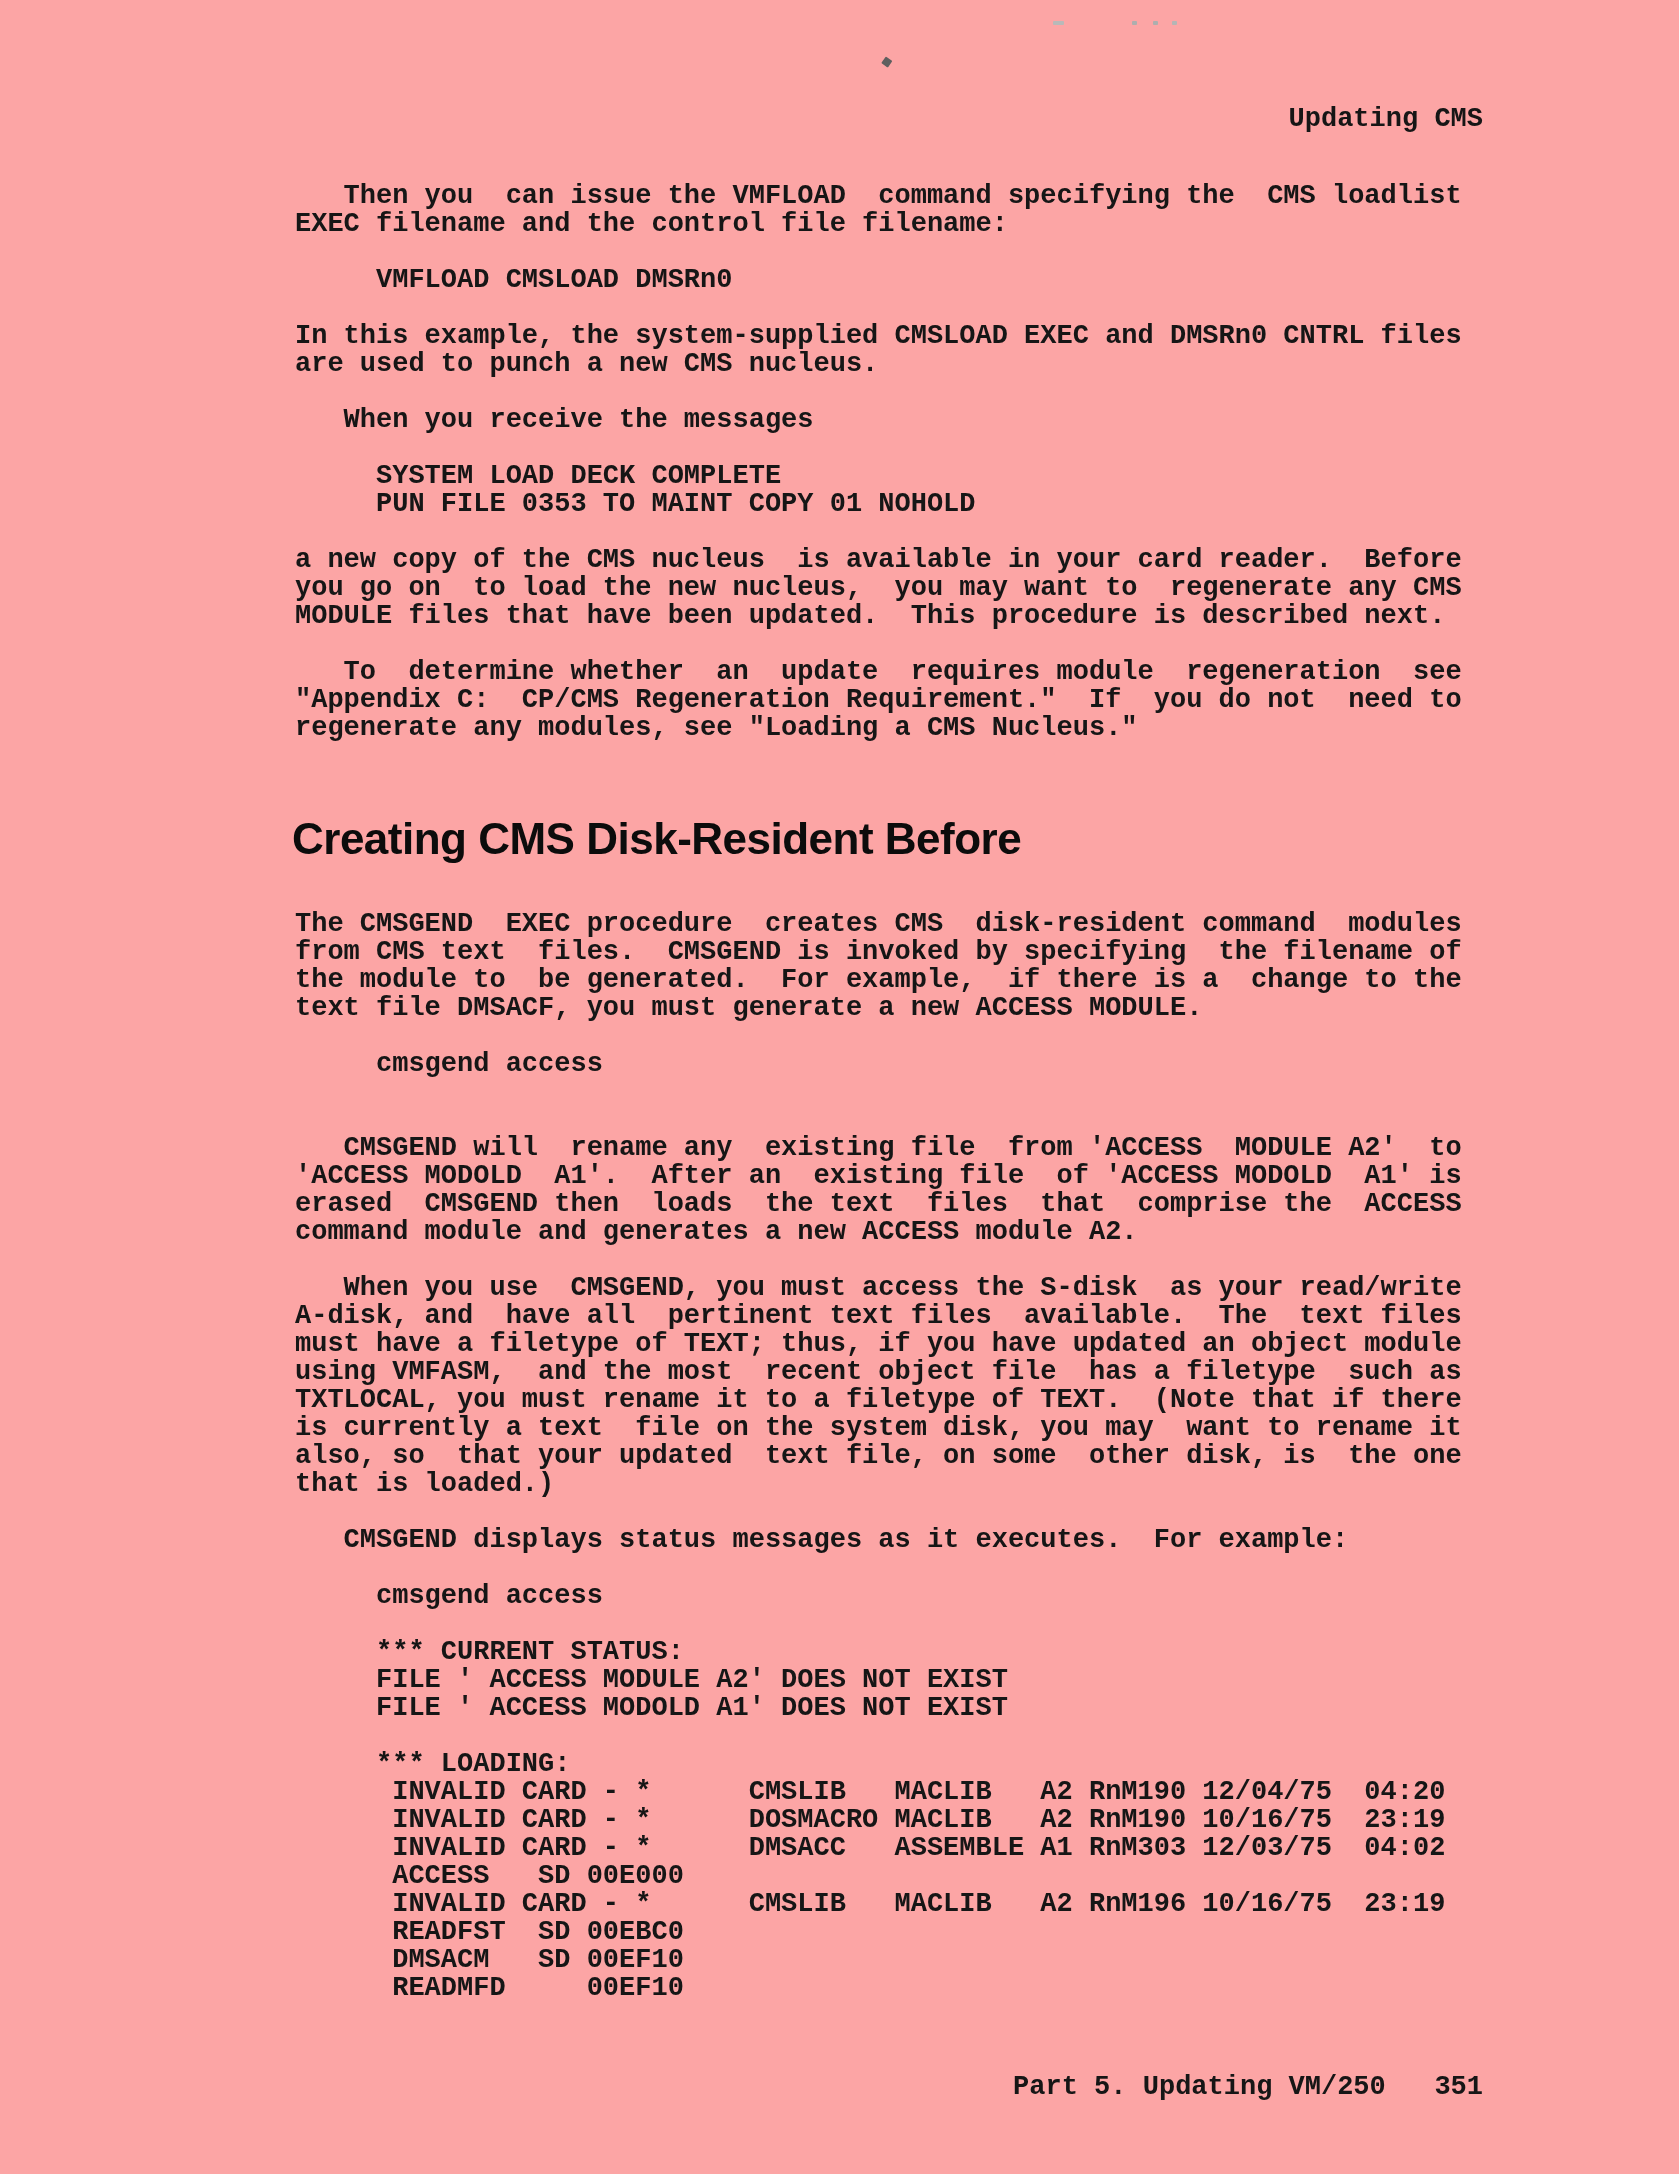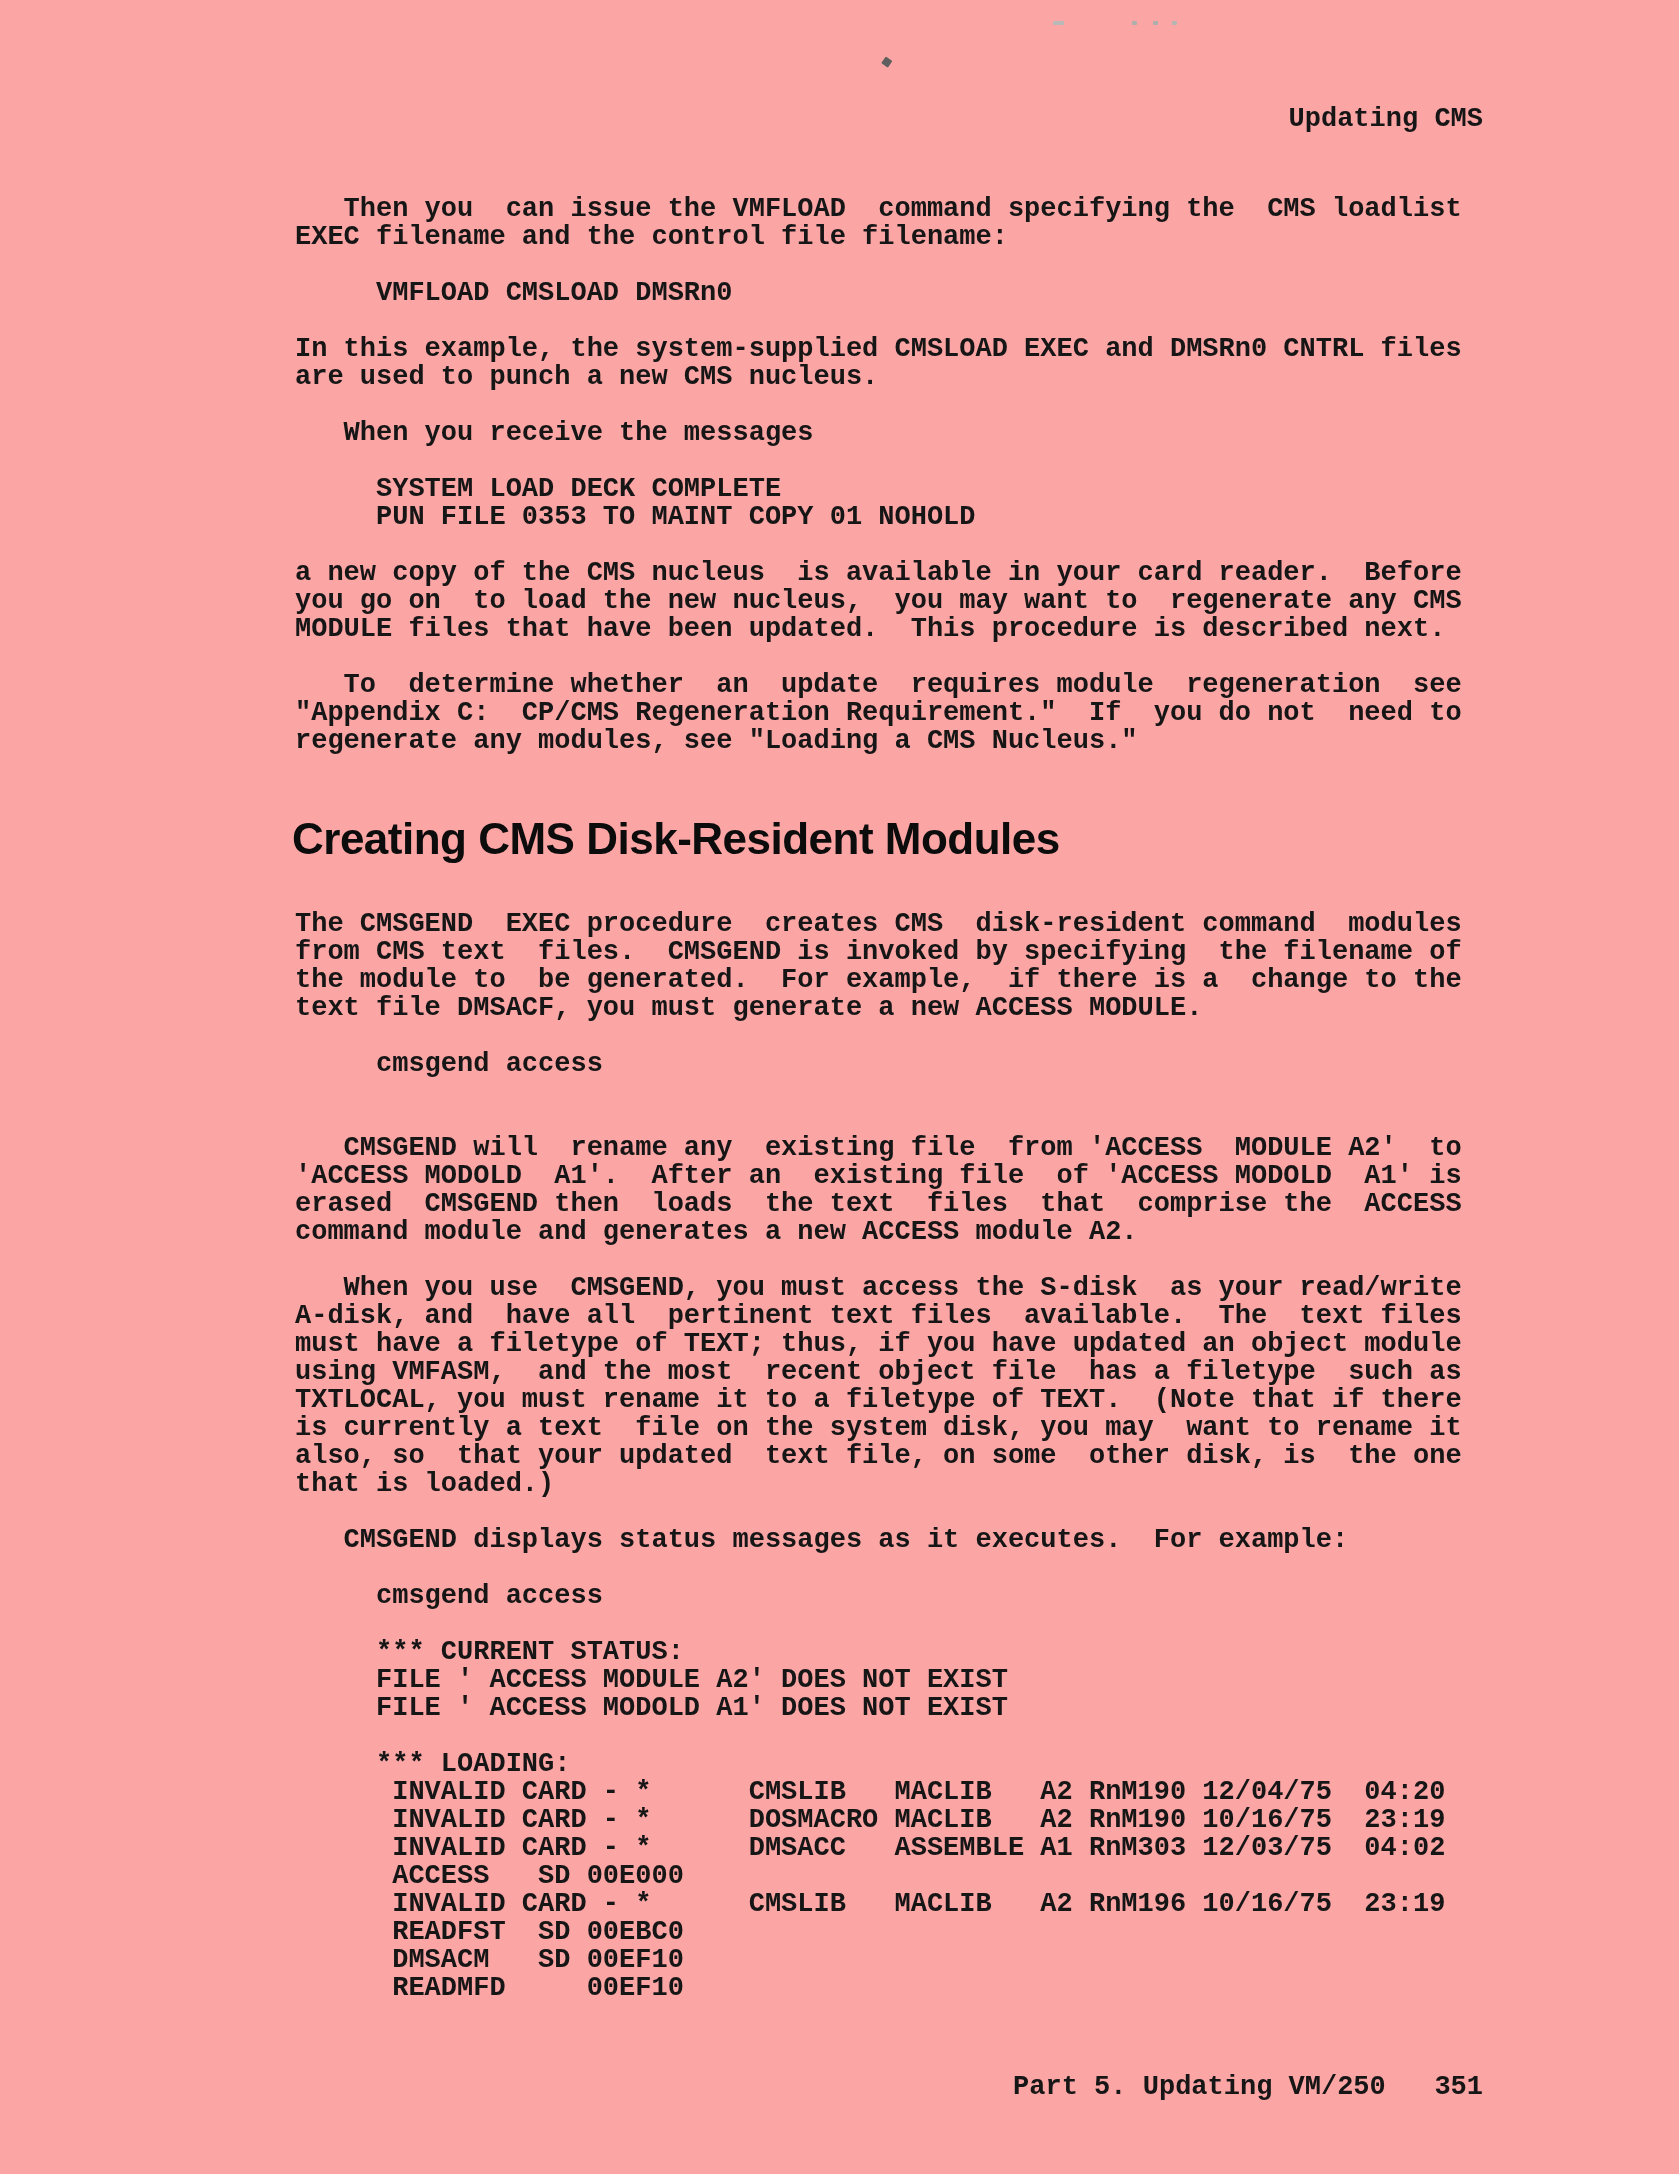--- a/index.html
+++ b/index.html
@@ -27,21 +27,21 @@
   }
   .body-text {
     position: absolute;
     left: 295px;
     margin: 0;
     font: 700 27px/28px "Liberation Mono", monospace;
     color: #161616;
     white-space: pre;
     letter-spacing: 0;
   }
-  .sec1 { top: 195px; }
+  .sec1 { top: 182px; }
   .sec2 { top: 910px; }
   .section-heading {
     position: absolute;
     left: 292px;
     top: 817px;
     margin: 0;
     font: 700 44px/44px "Liberation Sans", sans-serif;
     letter-spacing: -0.5px;
     color: #0c0c0c;
     white-space: pre;
@@ -93,21 +93,21 @@
      PUN FILE 0353 TO MAINT COPY 01 NOHOLD
 
 a new copy of the CMS nucleus  is available in your card reader.  Before
 you go on  to load the new nucleus,  you may want to  regenerate any CMS
 MODULE files that have been updated.  This procedure is described next.
 
    To  determine whether  an  update  requires module  regeneration  see
 "Appendix C:  CP/CMS Regeneration Requirement."  If  you do not  need to
 regenerate any modules, see "Loading a CMS Nucleus."</pre>
 
-  <h1 class="section-heading">Creating CMS Disk-Resident Modules</h1>
+  <h1 class="section-heading">Creating CMS Disk-Resident Before</h1>
 
   <pre class="body-text sec2">The CMSGEND  EXEC procedure  creates CMS  disk-resident command  modules
 from CMS text  files.  CMSGEND is invoked by specifying  the filename of
 the module to  be generated.  For example,  if there is a  change to the
 text file DMSACF, you must generate a new ACCESS MODULE.
 
      cmsgend access
 
 
    CMSGEND will  rename any  existing file  from 'ACCESS  MODULE A2'  to

